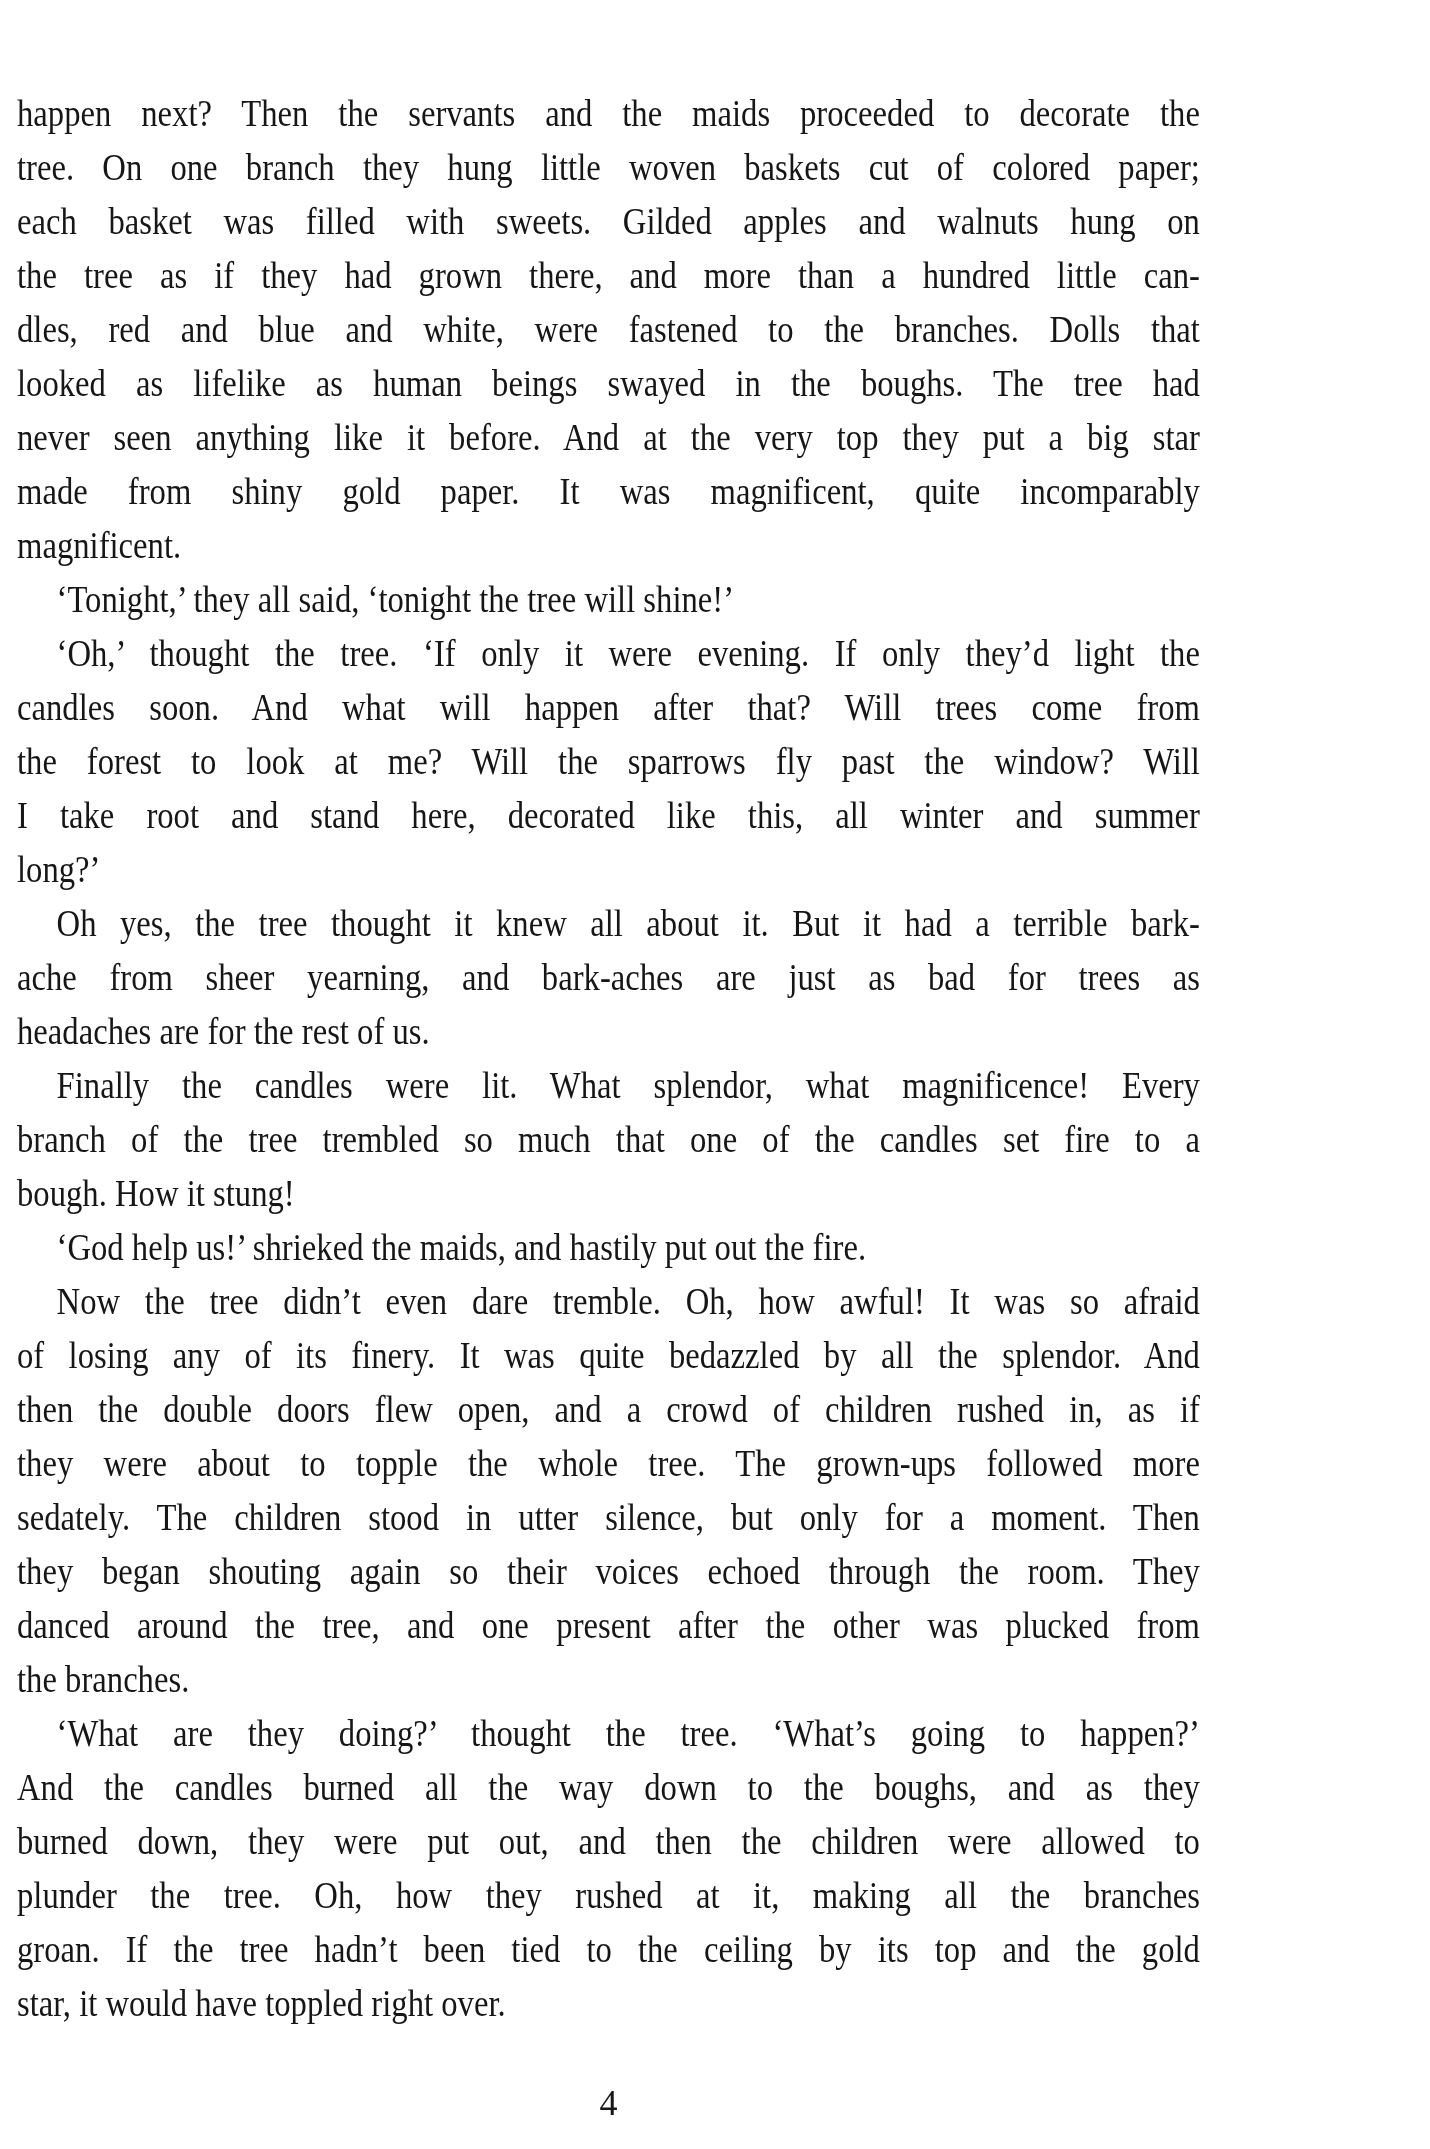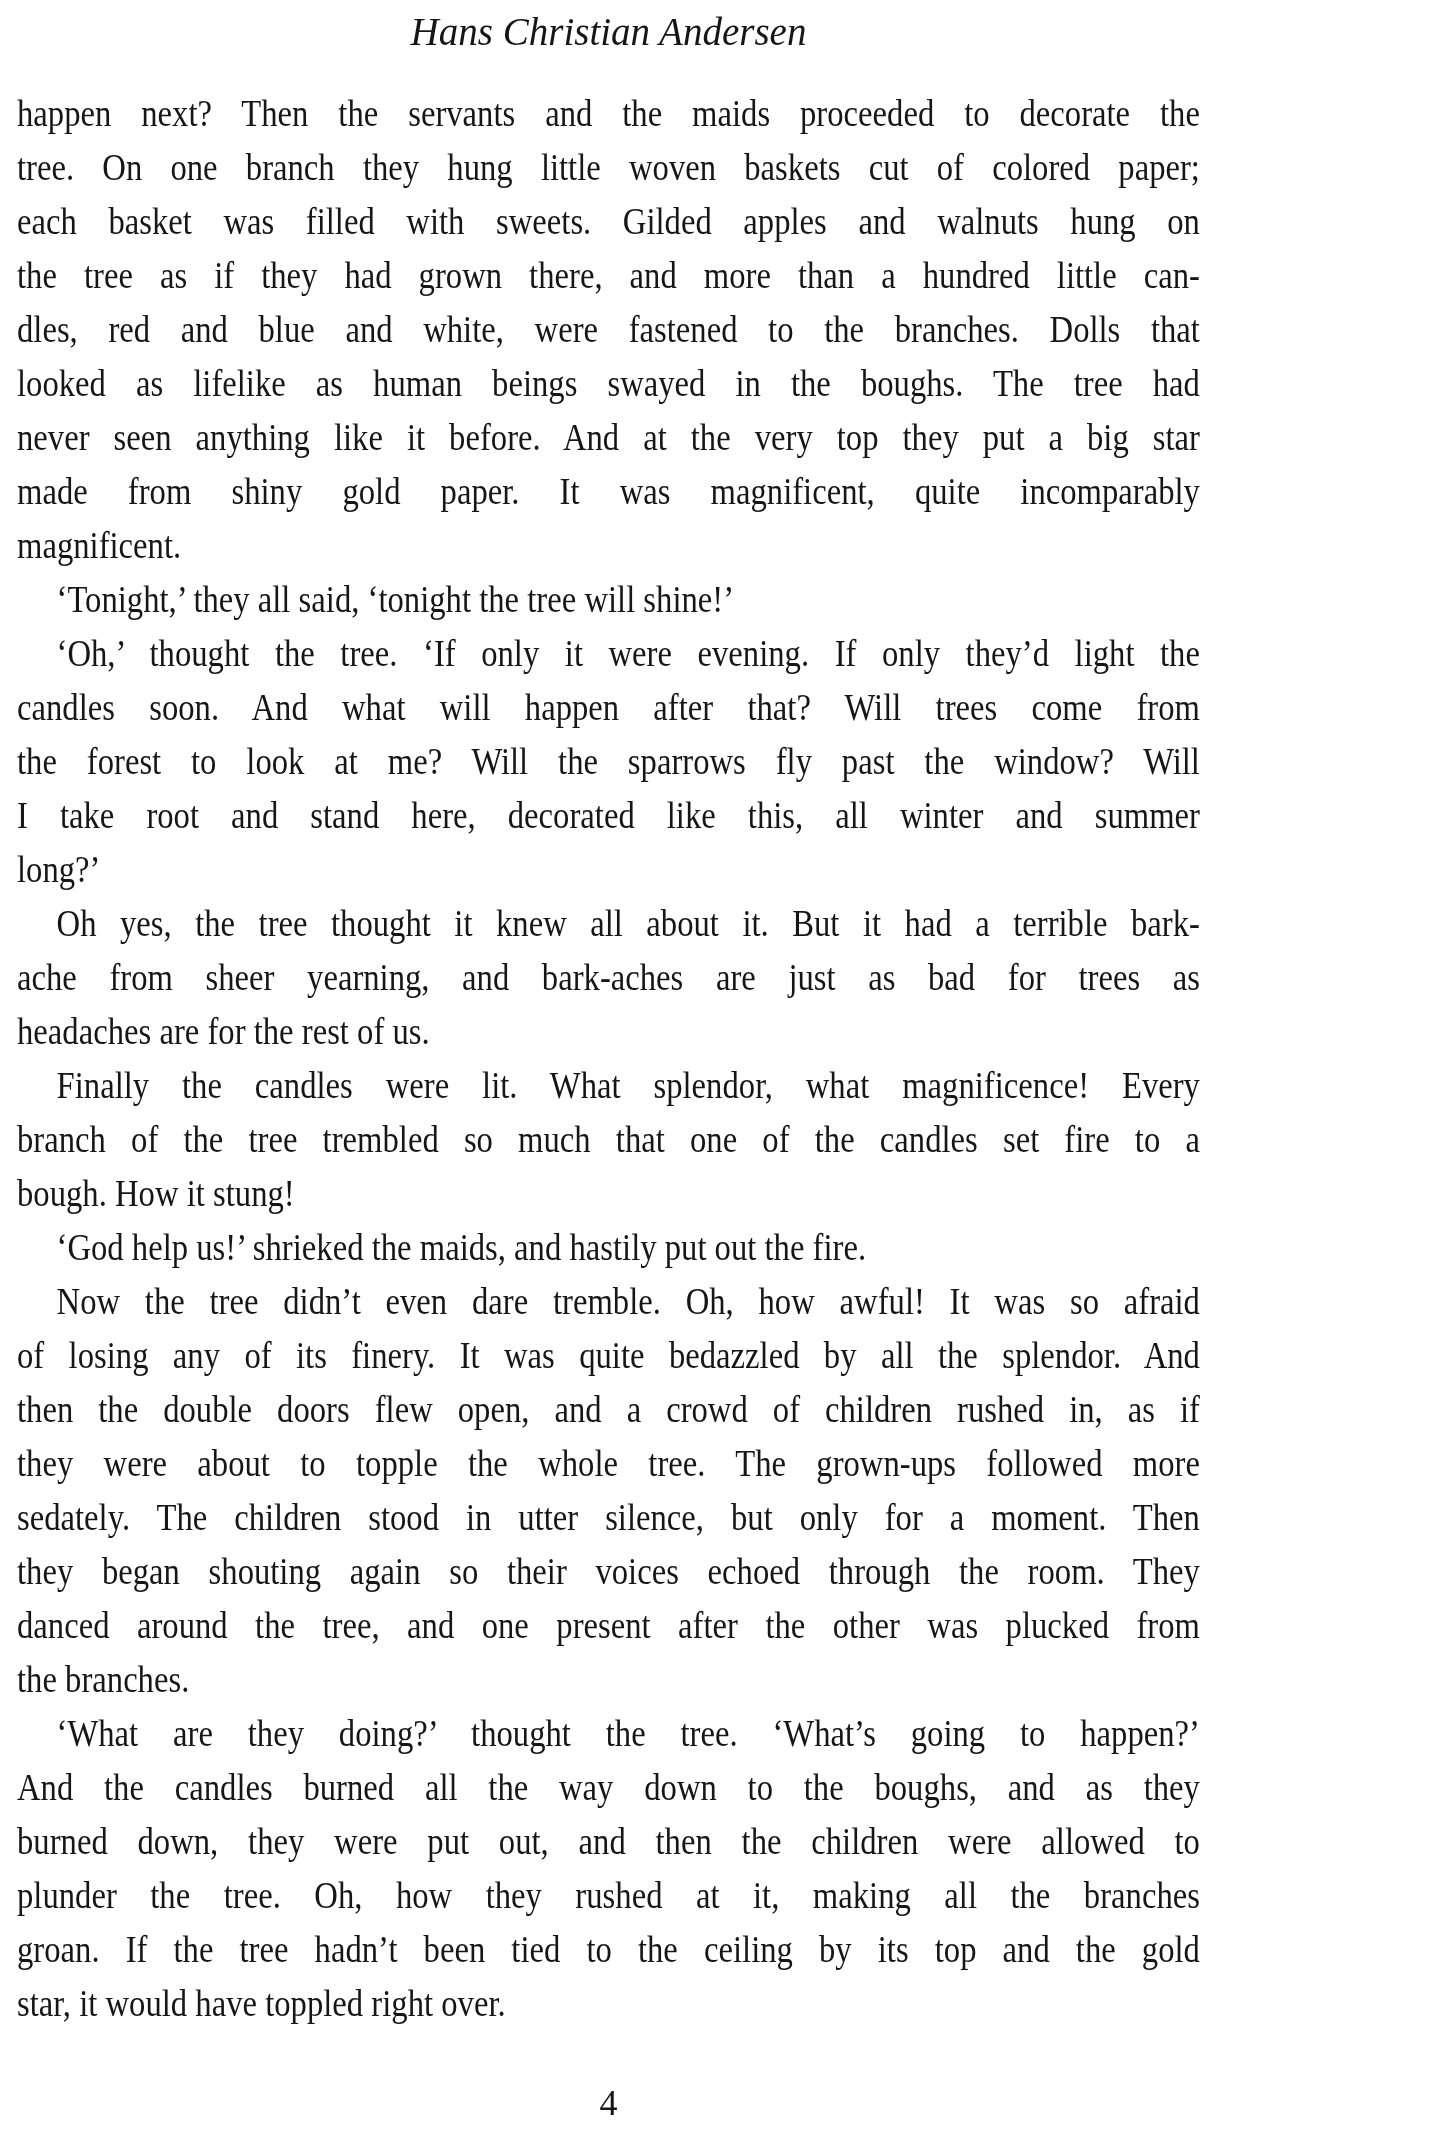--- a/index.html
+++ b/index.html
@@ -52,21 +52,20 @@
     left: 17px;
     width: 1183px;
     text-align: center;
     font-size: 36px;
   }
 </style>
 </head>
 <body>
 
 <div class="page">
-  <div class="running-header">Hans Christian Andersen</div>
 
   <div class="body-text">
       <div class="line">happen next? Then the servants and the maids proceeded to decorate the</div>
       <div class="line">tree. On one branch they hung little woven baskets cut of colored paper;</div>
       <div class="line">each basket was filled with sweets. Gilded apples and walnuts hung on</div>
       <div class="line">the tree as if they had grown there, and more than a hundred little can-</div>
       <div class="line">dles, red and blue and white, were fastened to the branches. Dolls that</div>
       <div class="line">looked as lifelike as human beings swayed in the boughs. The tree had</div>
       <div class="line">never seen anything like it before. And at the very top they put a big star</div>
       <div class="line">made from shiny gold paper. It was magnificent, quite incomparably</div>

